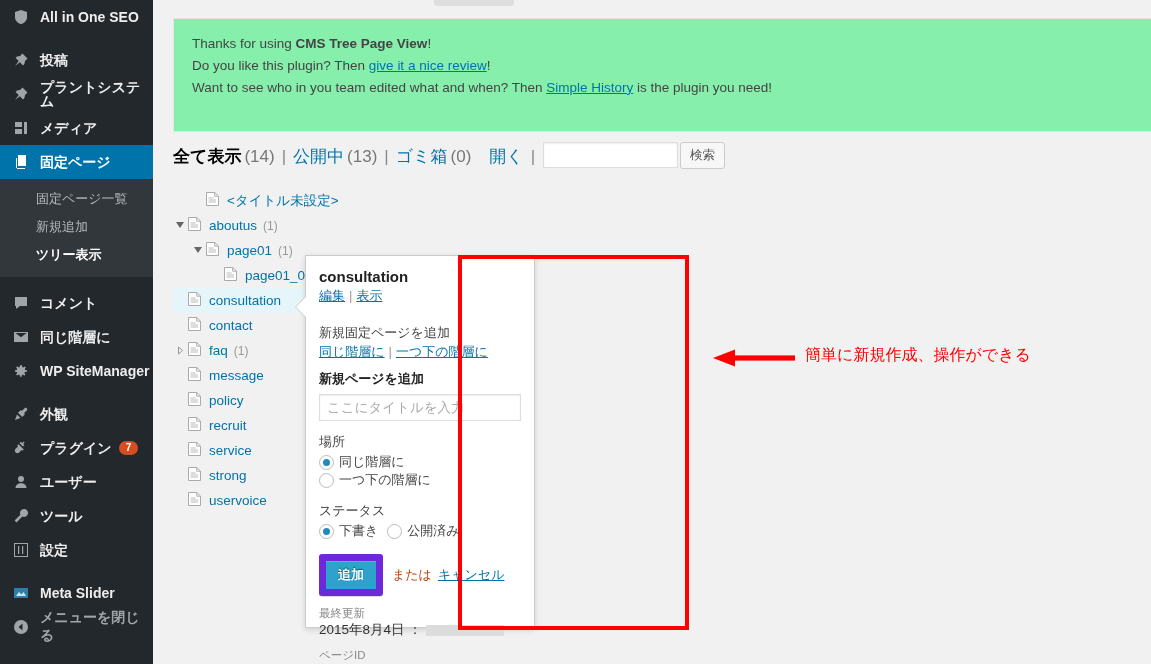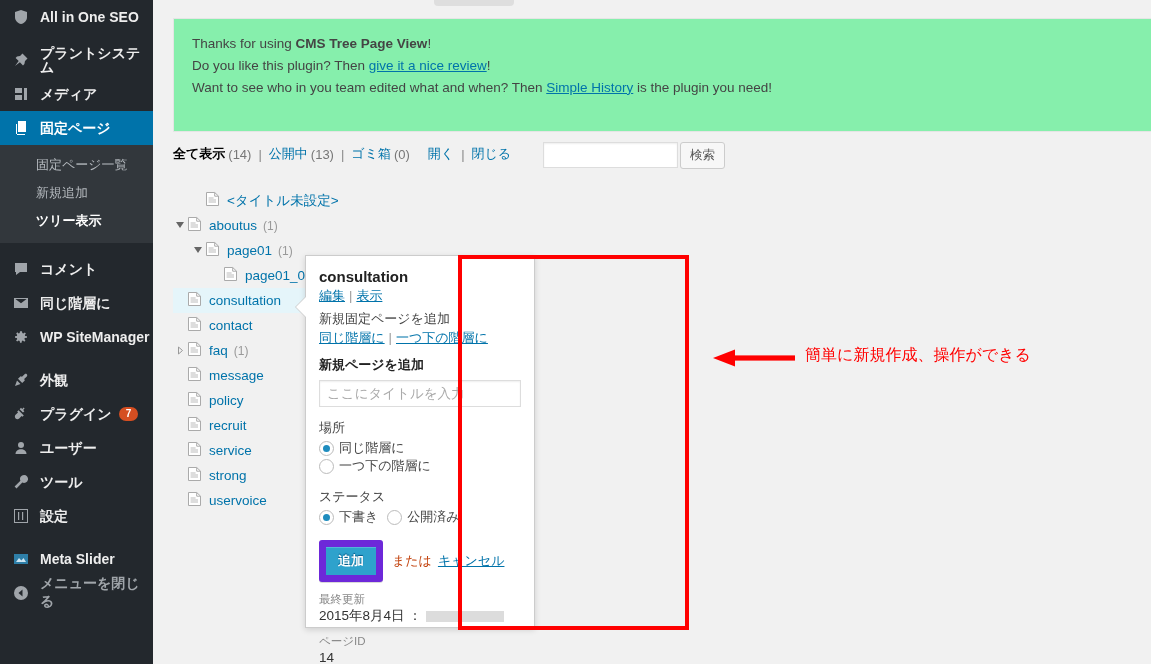--- a/index.html
+++ b/index.html
@@ -65,21 +65,21 @@
   .notice {
     position: absolute; left: 20px; top: 18px; right: 0; height: 114px;
     background: #86efac; border: 1px solid #e5e5e5; border-right: 0;
     padding: 14px 18px; color: #444; font-size: 13.5px; line-height: 1.62;
   }
   .notice a { color: #0073aa; text-decoration: underline; }
   .notice b { font-weight: bold; }
 
   .subsubsub {
     position: absolute; left: 20px; top: 145px;
-    display: flex; align-items: center; font-size: 13px; color: #555; justify-content: center;
+    display: flex; align-items: center; font-size: 17px; color: #555; justify-content: center;
   }
   .subsubsub a { color: #0073aa; text-decoration: none; cursor: pointer; }
   .subsubsub .cur { color: #000; font-weight: bold; }
   .subsubsub .cnt { color: #777; margin-left: 3px; }
   .subsubsub .sep { margin: 0 7px; color: #888; }
   .subsubsub .gap { width: 18px; }
   #search-box {
     position: absolute; left: 390px; top: 142px;
     width: 135px; height: 26px;
     border: 1px solid #ddd; background: #fff;
@@ -122,21 +122,21 @@
     content: ""; position: absolute; left: -11px; top: 40px;
     border: 11px solid transparent; border-right-color: #ccc; border-left: 0;
   }
   #popup::after {
     content: ""; position: absolute; left: -10px; top: 40px;
     border: 11px solid transparent; border-right-color: #fff; border-left: 0;
   }
   #popup .p-title { font-size: 15px; font-weight: bold; color: #222; line-height: 1.25; }
   #popup a { color: #0073aa; text-decoration: underline; cursor: pointer; }
   #popup .pipe { color: #999; margin: 0 4px; }
-  #popup .lbl { margin-top: 5px; line-height: 1.45; }
+  #popup .lbl { margin-top: 19px; line-height: 1.45; }
   #popup .strongl { font-weight: bold; color: #222; margin-top: 9px; }
   #newtitle {
     width: 100%; height: 27px; margin-top: 6px;
     border: 1px solid #ddd; background: #fff;
     box-shadow: inset 0 1px 2px rgba(0,0,0,.07);
     font-size: 13.5px; padding: 12px 7px; color: #222;
     font-family: "Liberation Sans", sans-serif;
   }
   #newtitle::placeholder { color: #aaa; }
   #popup .grp-label { margin-top: 12px; color: #444; }
@@ -189,20 +189,28 @@
     <div class="menu-top">
       <span class="mi">
         <svg width="16" height="16" viewBox="0 0 16 16">
             <path fill="currentColor" d="M8 1 2 3v5c0 4 3 6.5 6 7 3-.5 6-3 6-7V3L8 1z"></path>
           </svg>
       </span>
       <span class="mlabel">All in One SEO</span>
     </div>
     <div class="menu-gap"></div>
 
+    <div class="menu-top">
+      <span class="mi">
+        <svg width="16" height="16" viewBox="0 0 16 16">
+            <path fill="currentColor" d="M9.5 1.5 7 4l-3 .6L2.6 6l3.1 3.1L2 14l4.9-3.7L10 13.4l1.4-1.4.6-3 2.5-2.5-5-5z"></path>
+          </svg>
+      </span>
+      <span class="mlabel">投稿</span>
+    </div>
 
     <div class="menu-top">
       <span class="mi">
         <svg width="16" height="16" viewBox="0 0 16 16">
             <path fill="currentColor" d="M9.5 1.5 7 4l-3 .6L2.6 6l3.1 3.1L2 14l4.9-3.7L10 13.4l1.4-1.4.6-3 2.5-2.5-5-5z"></path>
           </svg>
       </span>
       <span class="mlabel">プラントシステム</span>
     </div>
 

